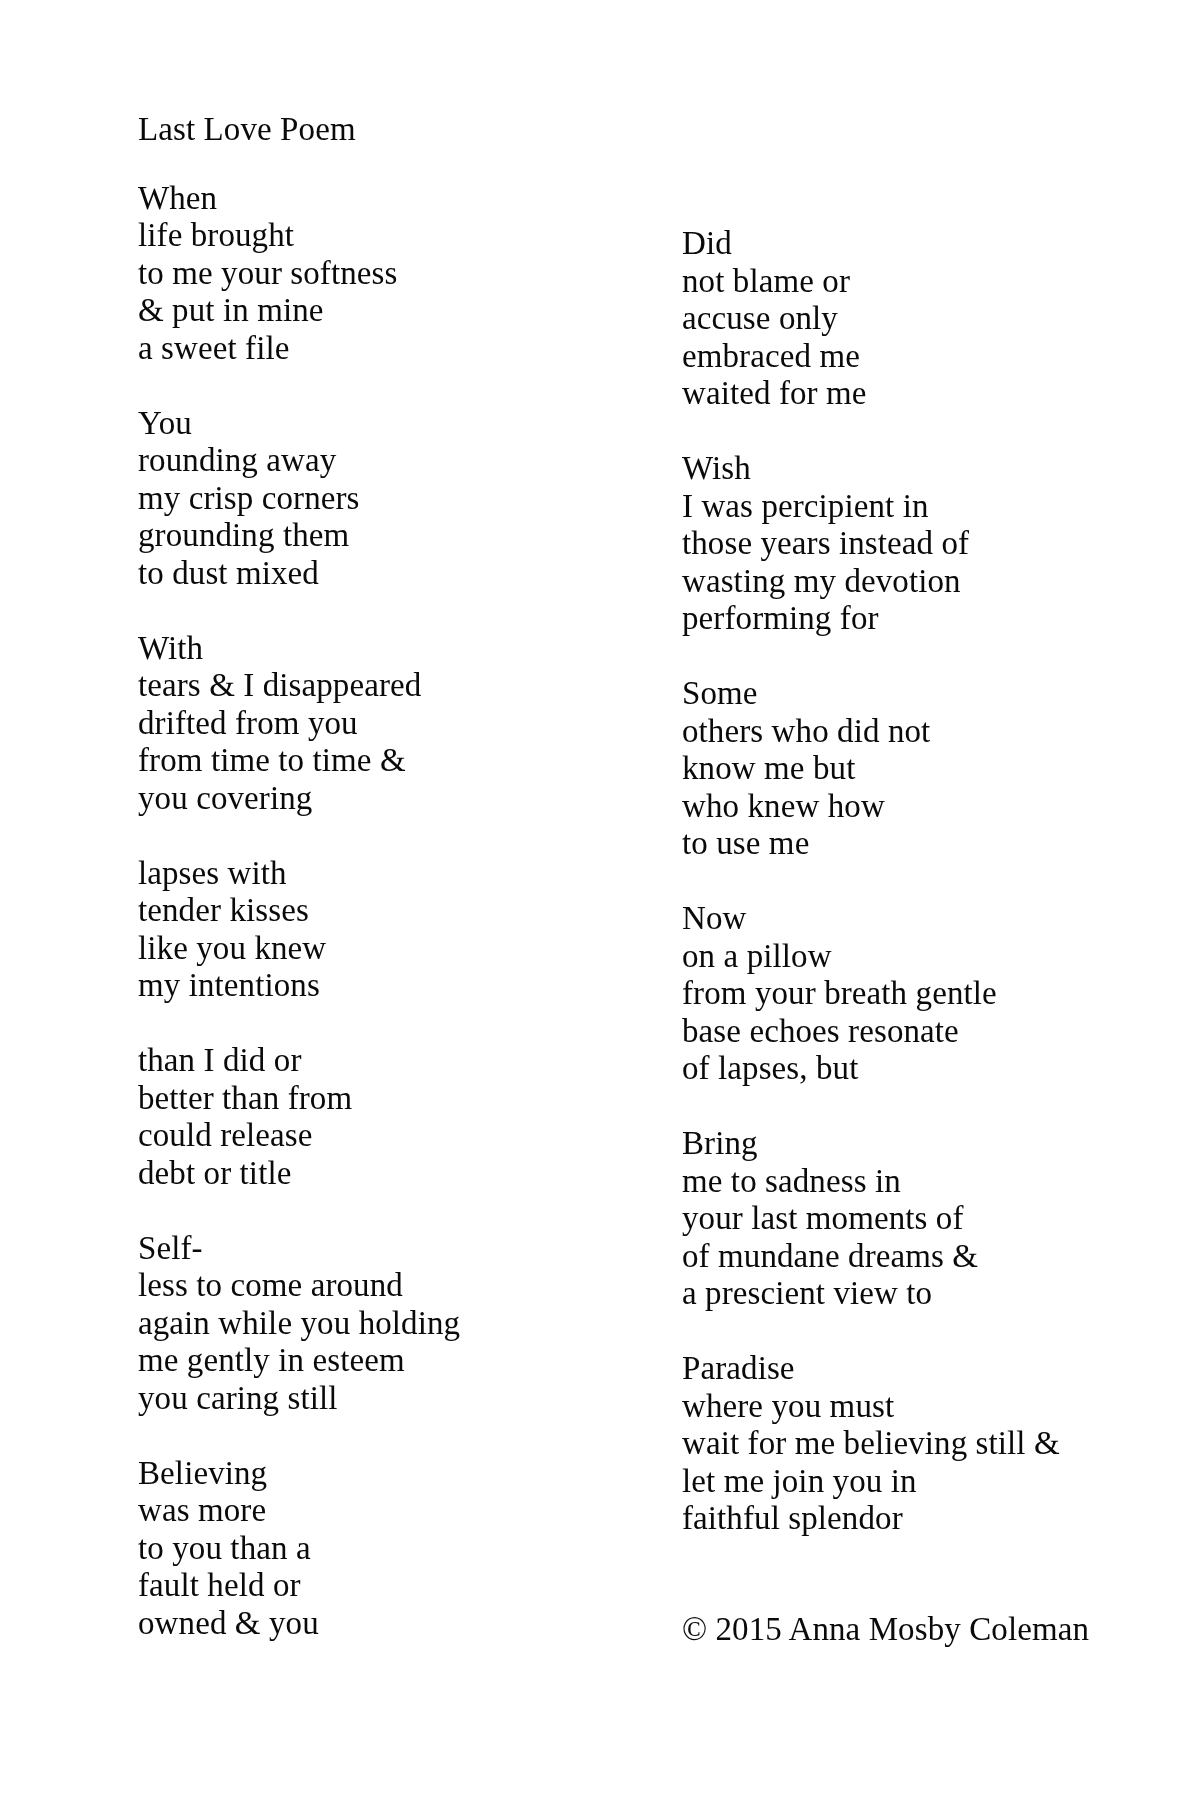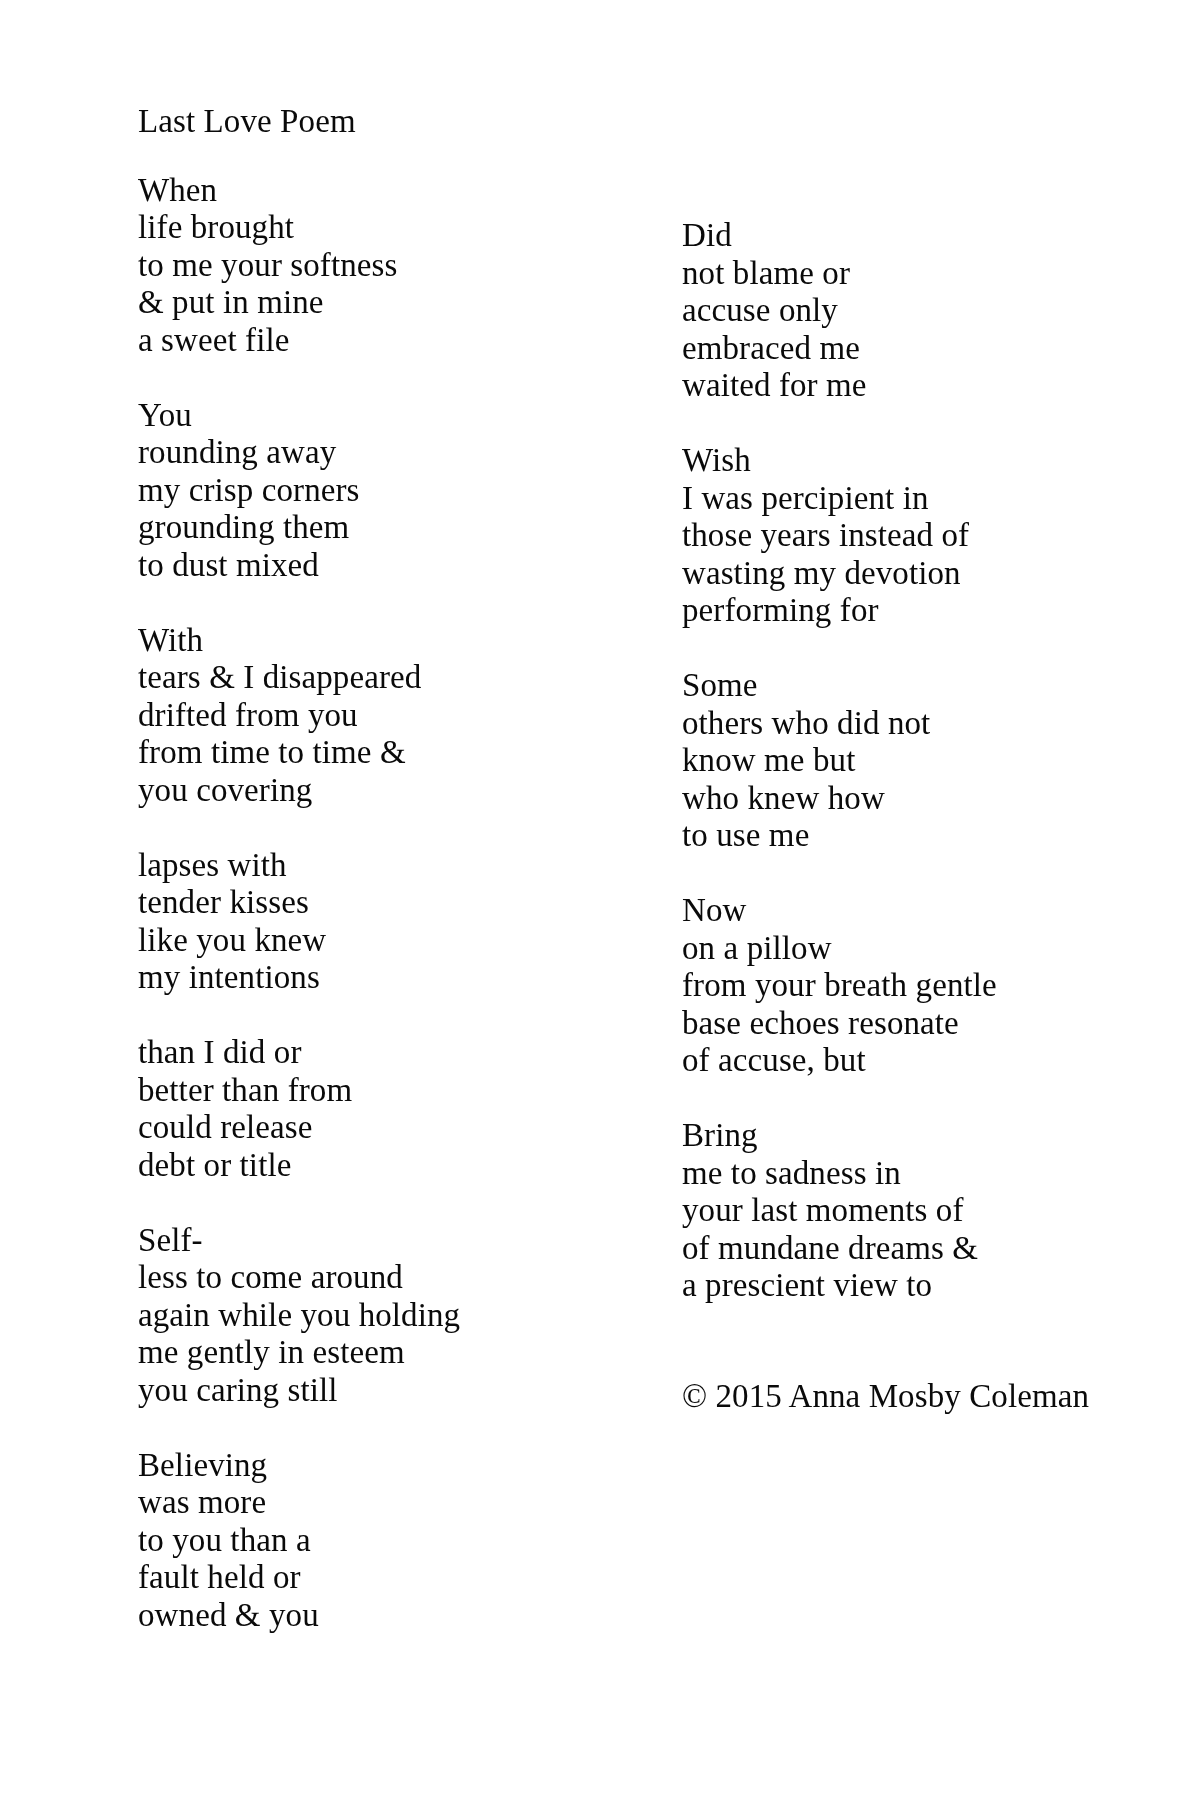--- a/index.html
+++ b/index.html
@@ -10,21 +10,21 @@
     width: 1200px;
     height: 1800px;
     background: #ffffff;
     font-family: "Liberation Serif", "DejaVu Serif", serif;
     color: #0a0a0a;
     position: relative;
     overflow: hidden;
   }
   .page {
     position: absolute;
-    left: 0; top: 0;
+    left: 0; top: 8px;
     width: 1200px;
     height: 1451px;
     background: #ffffff;
   }
   .col {
     position: absolute;
     font-size: 33px;
     line-height: 37.5px;
     letter-spacing: 0.1px;
     white-space: nowrap;
@@ -122,26 +122,33 @@
           <span class="poem-line">others who did not</span>
           <span class="poem-line">know me but</span>
           <span class="poem-line">who knew how</span>
           <span class="poem-line">to use me</span>
         </div>
         <div class="stanza">
           <span class="poem-line">Now</span>
           <span class="poem-line">on a pillow</span>
           <span class="poem-line">from your breath gentle</span>
           <span class="poem-line">base echoes resonate</span>
-          <span class="poem-line">of accuse, but</span>
+          <span class="poem-line">of lapses, but</span>
         </div>
         <div class="stanza">
           <span class="poem-line">Bring</span>
           <span class="poem-line">me to sadness in</span>
           <span class="poem-line">your last moments of</span>
           <span class="poem-line">of mundane dreams &amp;</span>
           <span class="poem-line">a prescient view to</span>
         </div>
+        <div class="stanza">
+          <span class="poem-line">Paradise</span>
+          <span class="poem-line">where you must</span>
+          <span class="poem-line">wait for me believing still &amp;</span>
+          <span class="poem-line">let me join you in</span>
+          <span class="poem-line">faithful splendor</span>
+        </div>
       </div>
     <div class="copyright">© 2015 Anna Mosby Coleman</div>
   </div>
 
 </div>
 
 </body></html>

